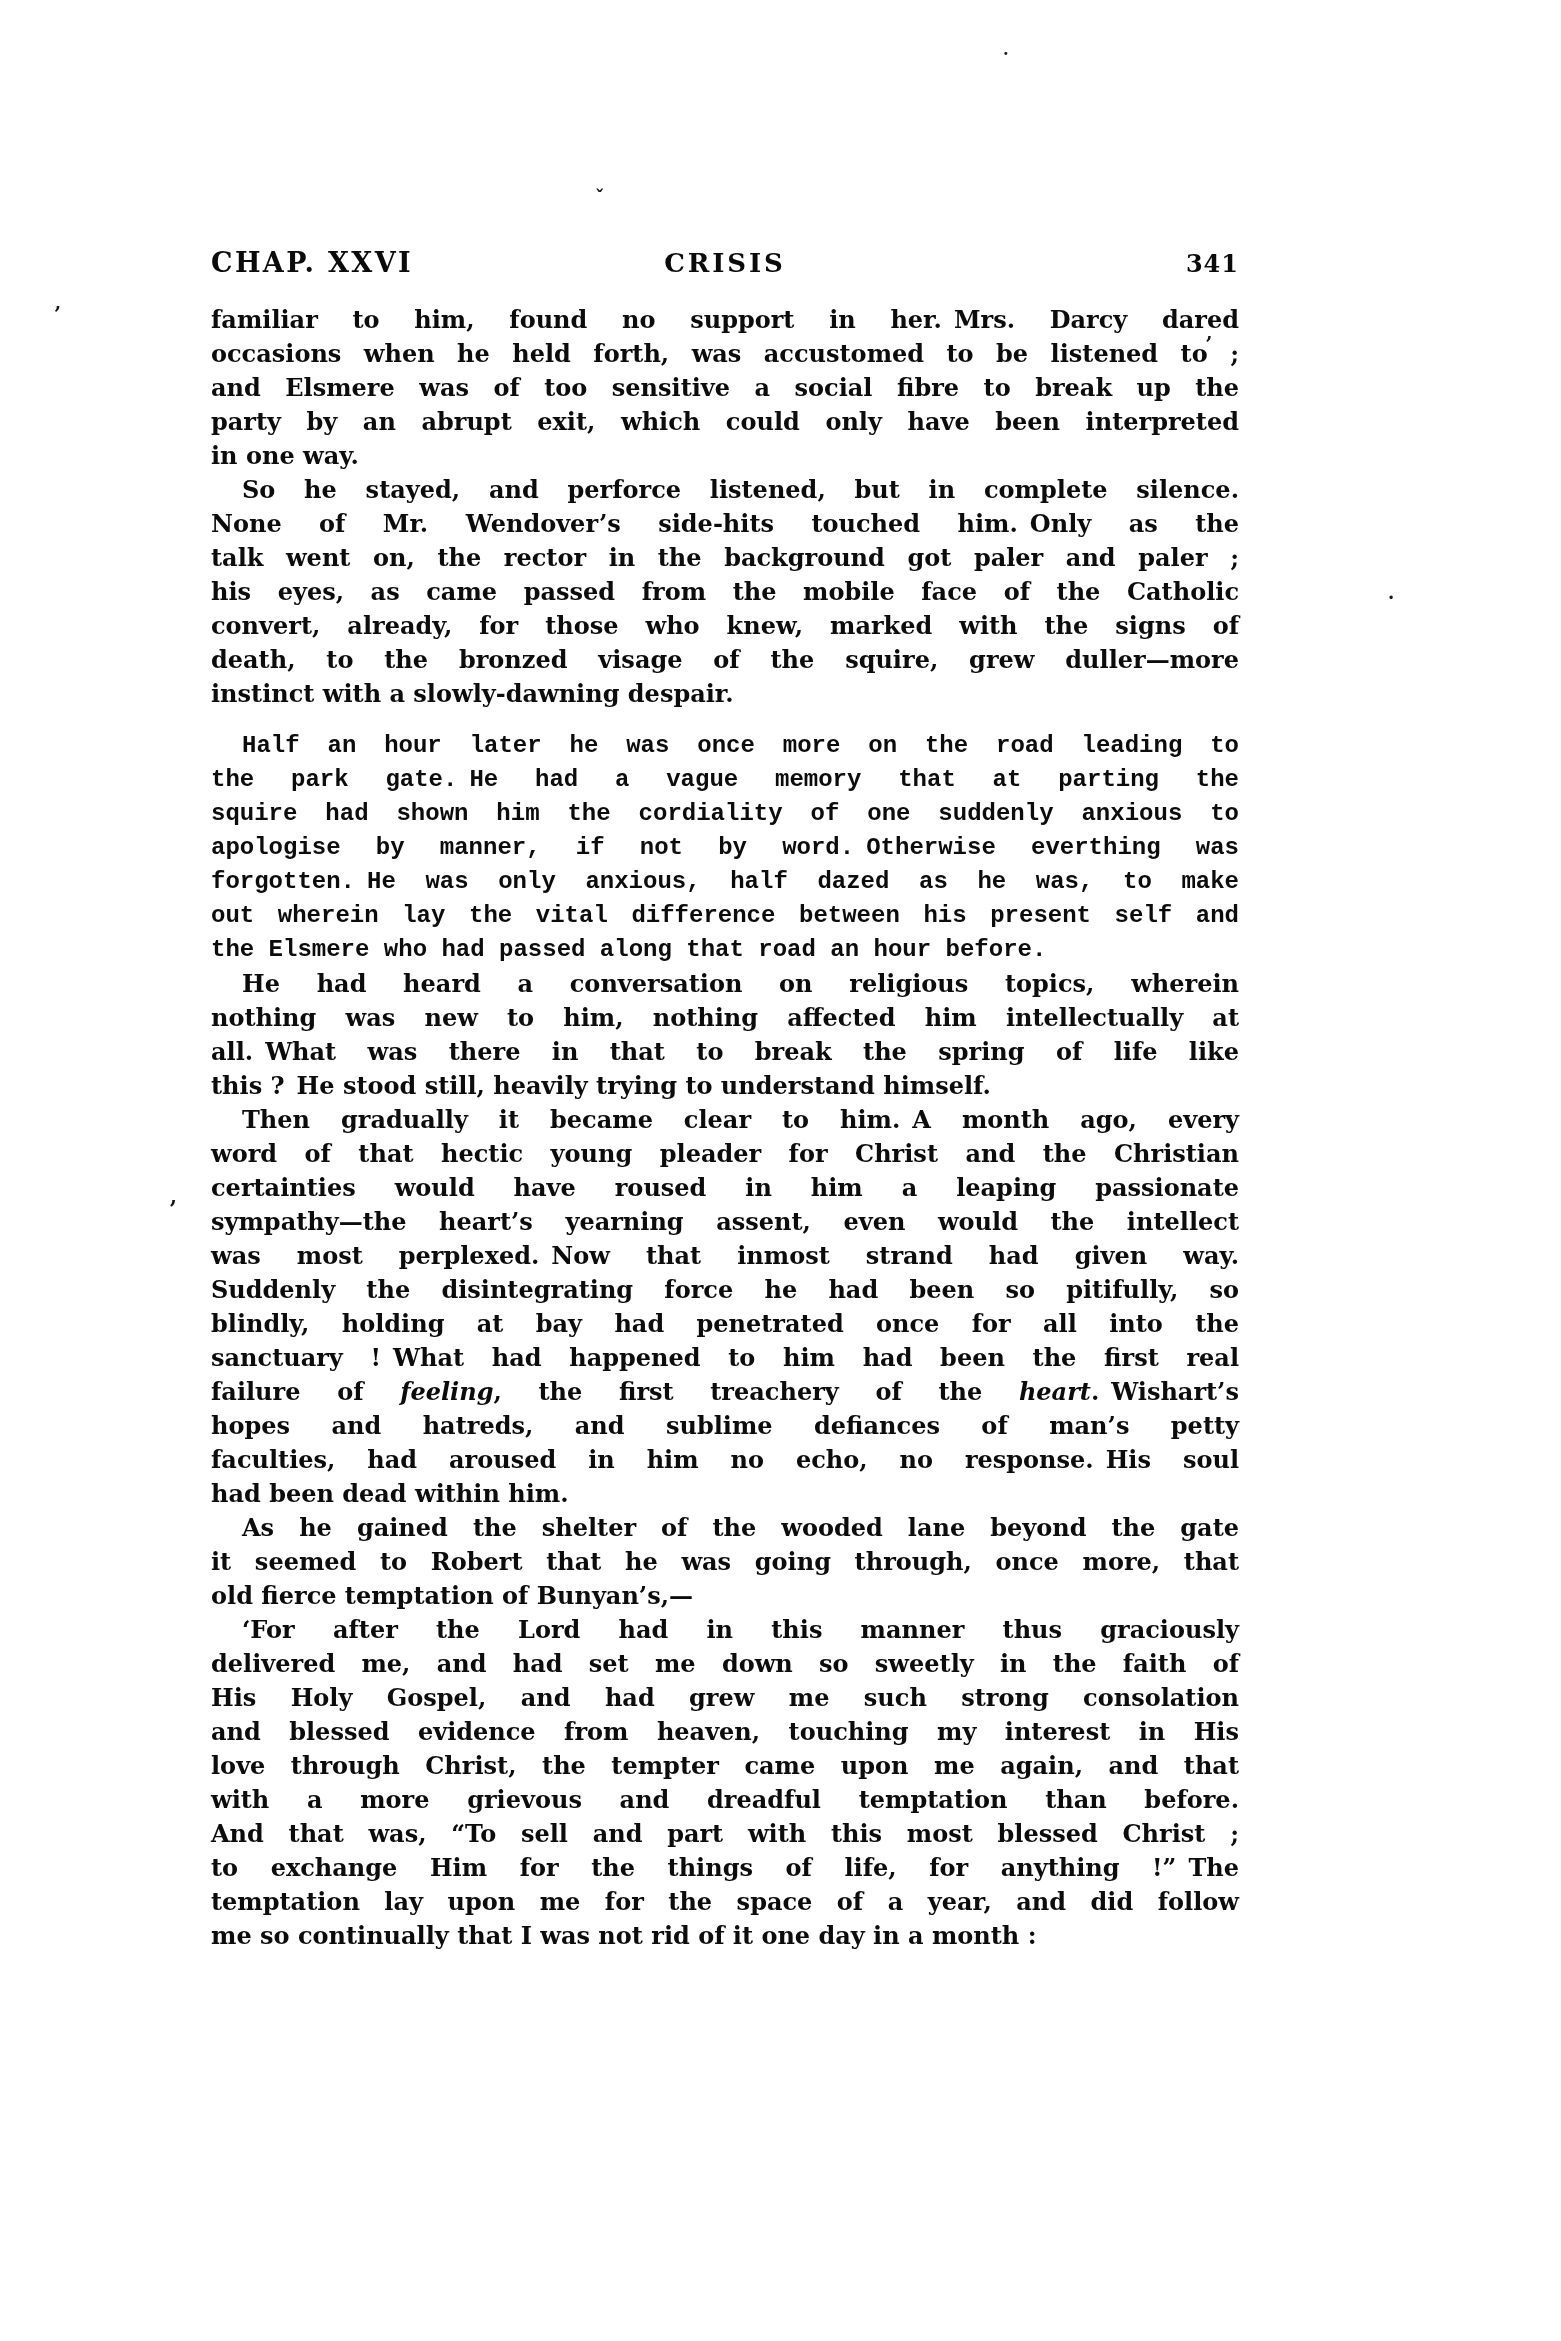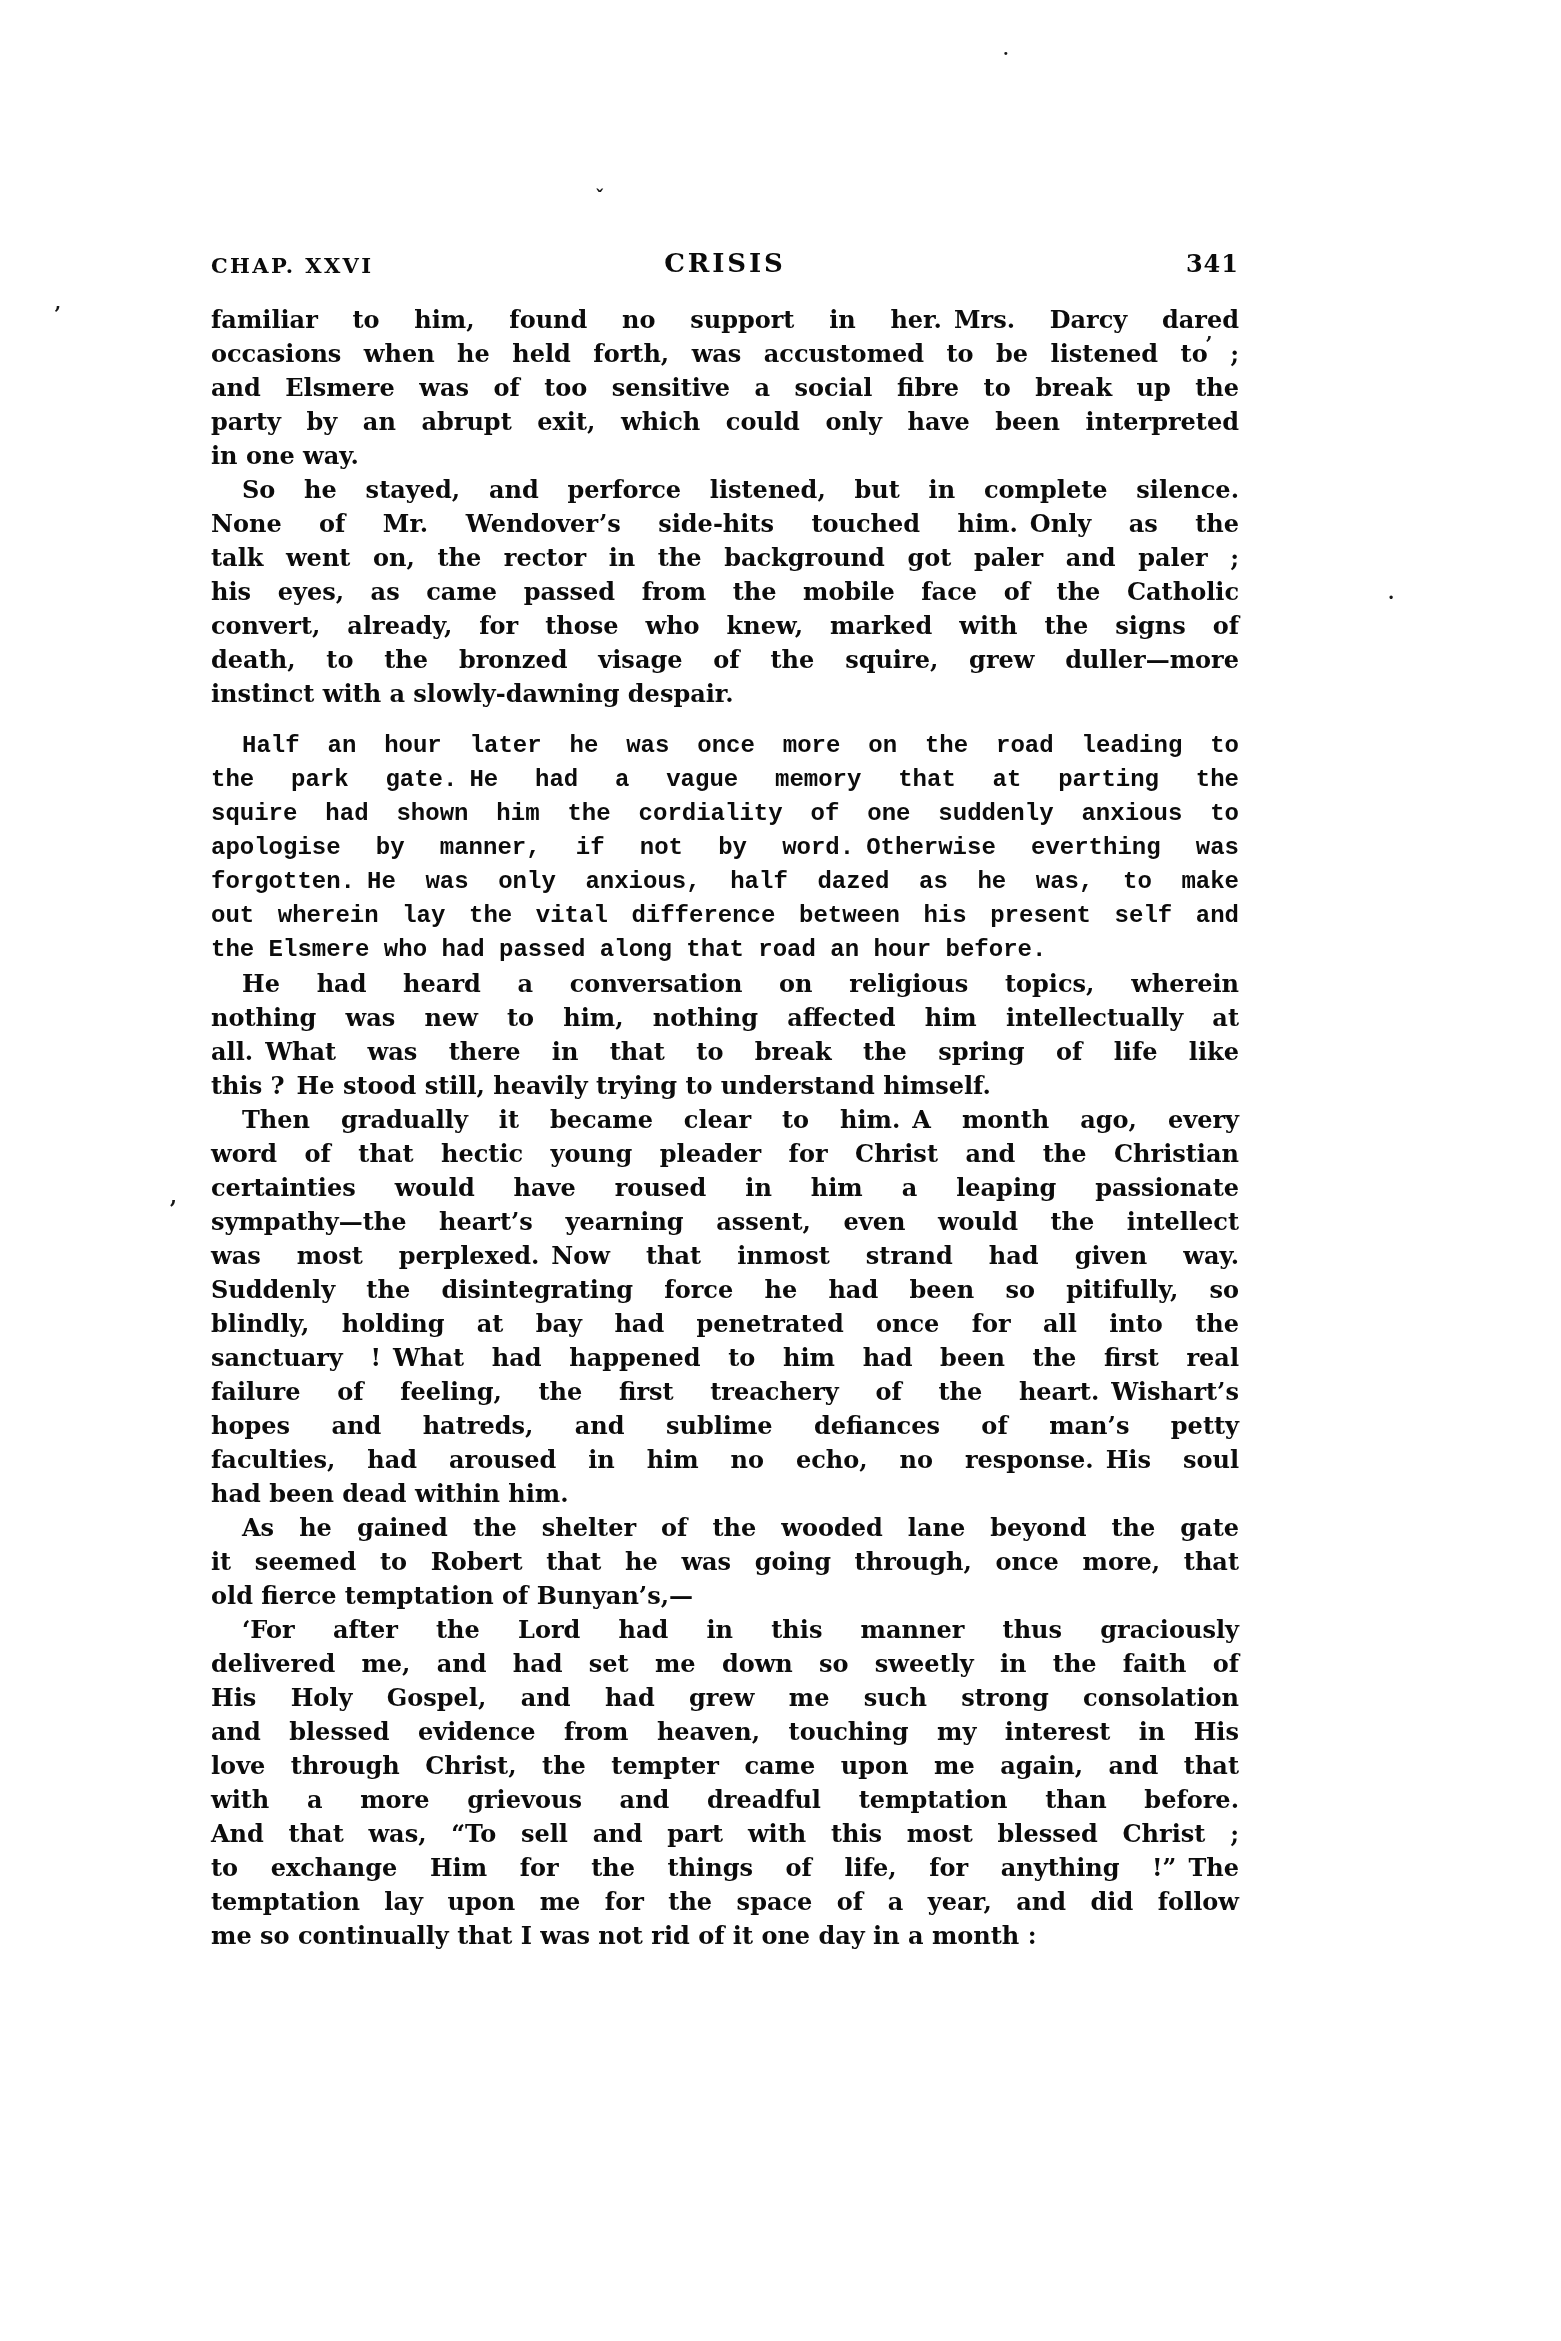--- a/index.html
+++ b/index.html
@@ -22,21 +22,21 @@
     position: absolute;
     left: 211px;
     top: 246px;
     width: 1028px;
     height: 32px;
   }
   .chapter {
     position: absolute;
     left: 0;
     bottom: 0;
-    font-size: 21px;
+    font-size: 27px;
     font-weight: 700;
     letter-spacing: 2.4px;
   }
   .title {
     position: absolute;
     left: 50%;
     bottom: 0;
     transform: translateX(-50%);
     font-size: 26px;
     font-weight: 700;
@@ -63,21 +63,21 @@
   }
   .paragraph { margin: 0; }
   .paragraph.space-before { margin-top: 18px; font-family: Liberation Mono, monospace; }
   .line {
     text-align: justify;
     text-align-last: justify;
     height: 34px;
   }
   .line.last { text-align-last: left; }
   .paragraph.indent .line:first-child { text-indent: 31px; }
-  .it { }
+  .it { font-style: italic; }
   .artifact {
     position: absolute;
     font-weight: 700;
     color: #161616;
     line-height: 1;
   }
 </style>
 </head>
 <body>
 

